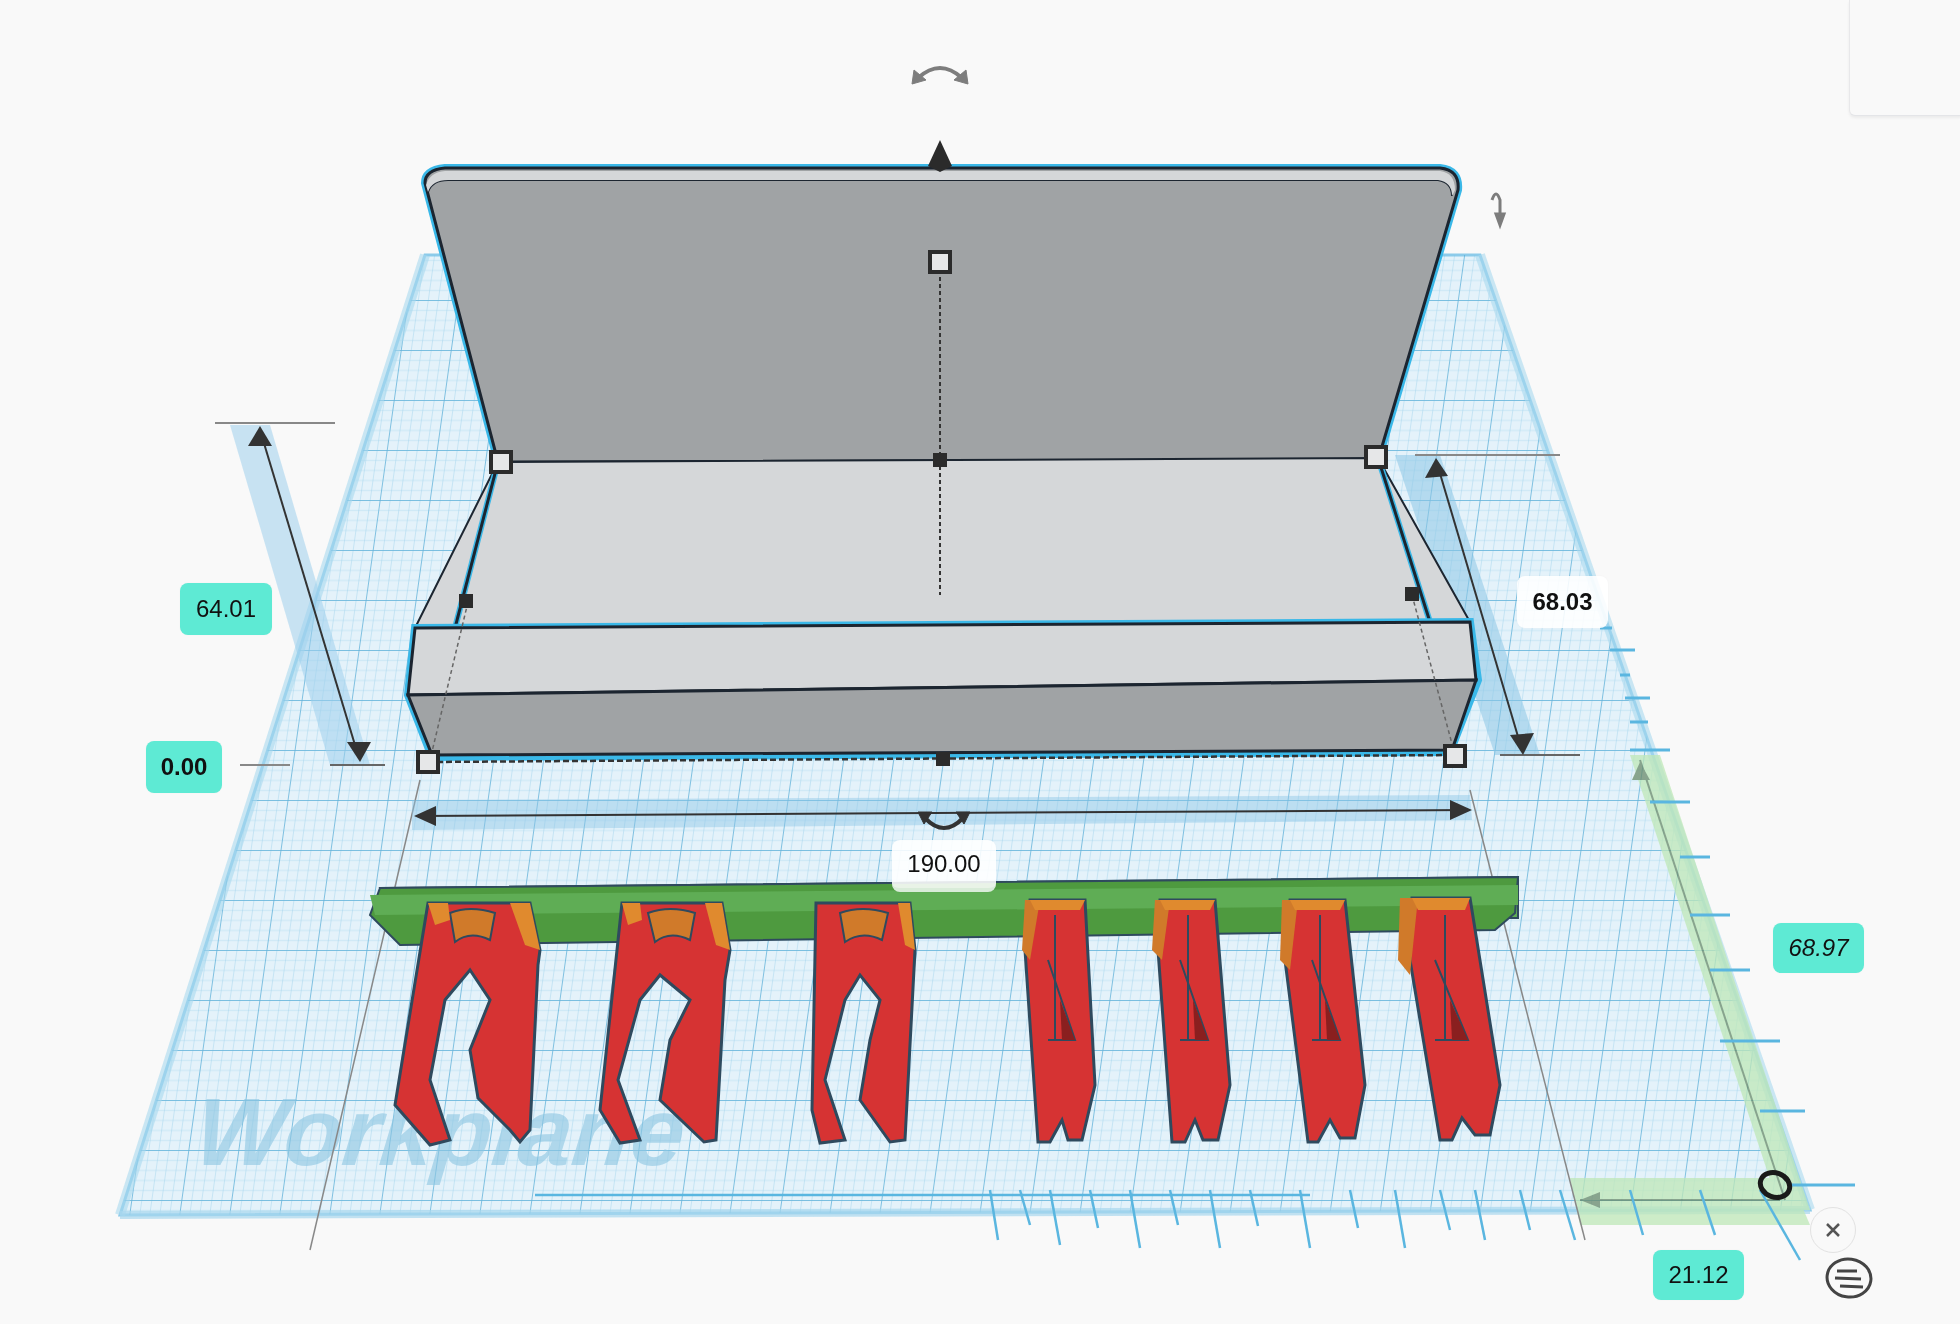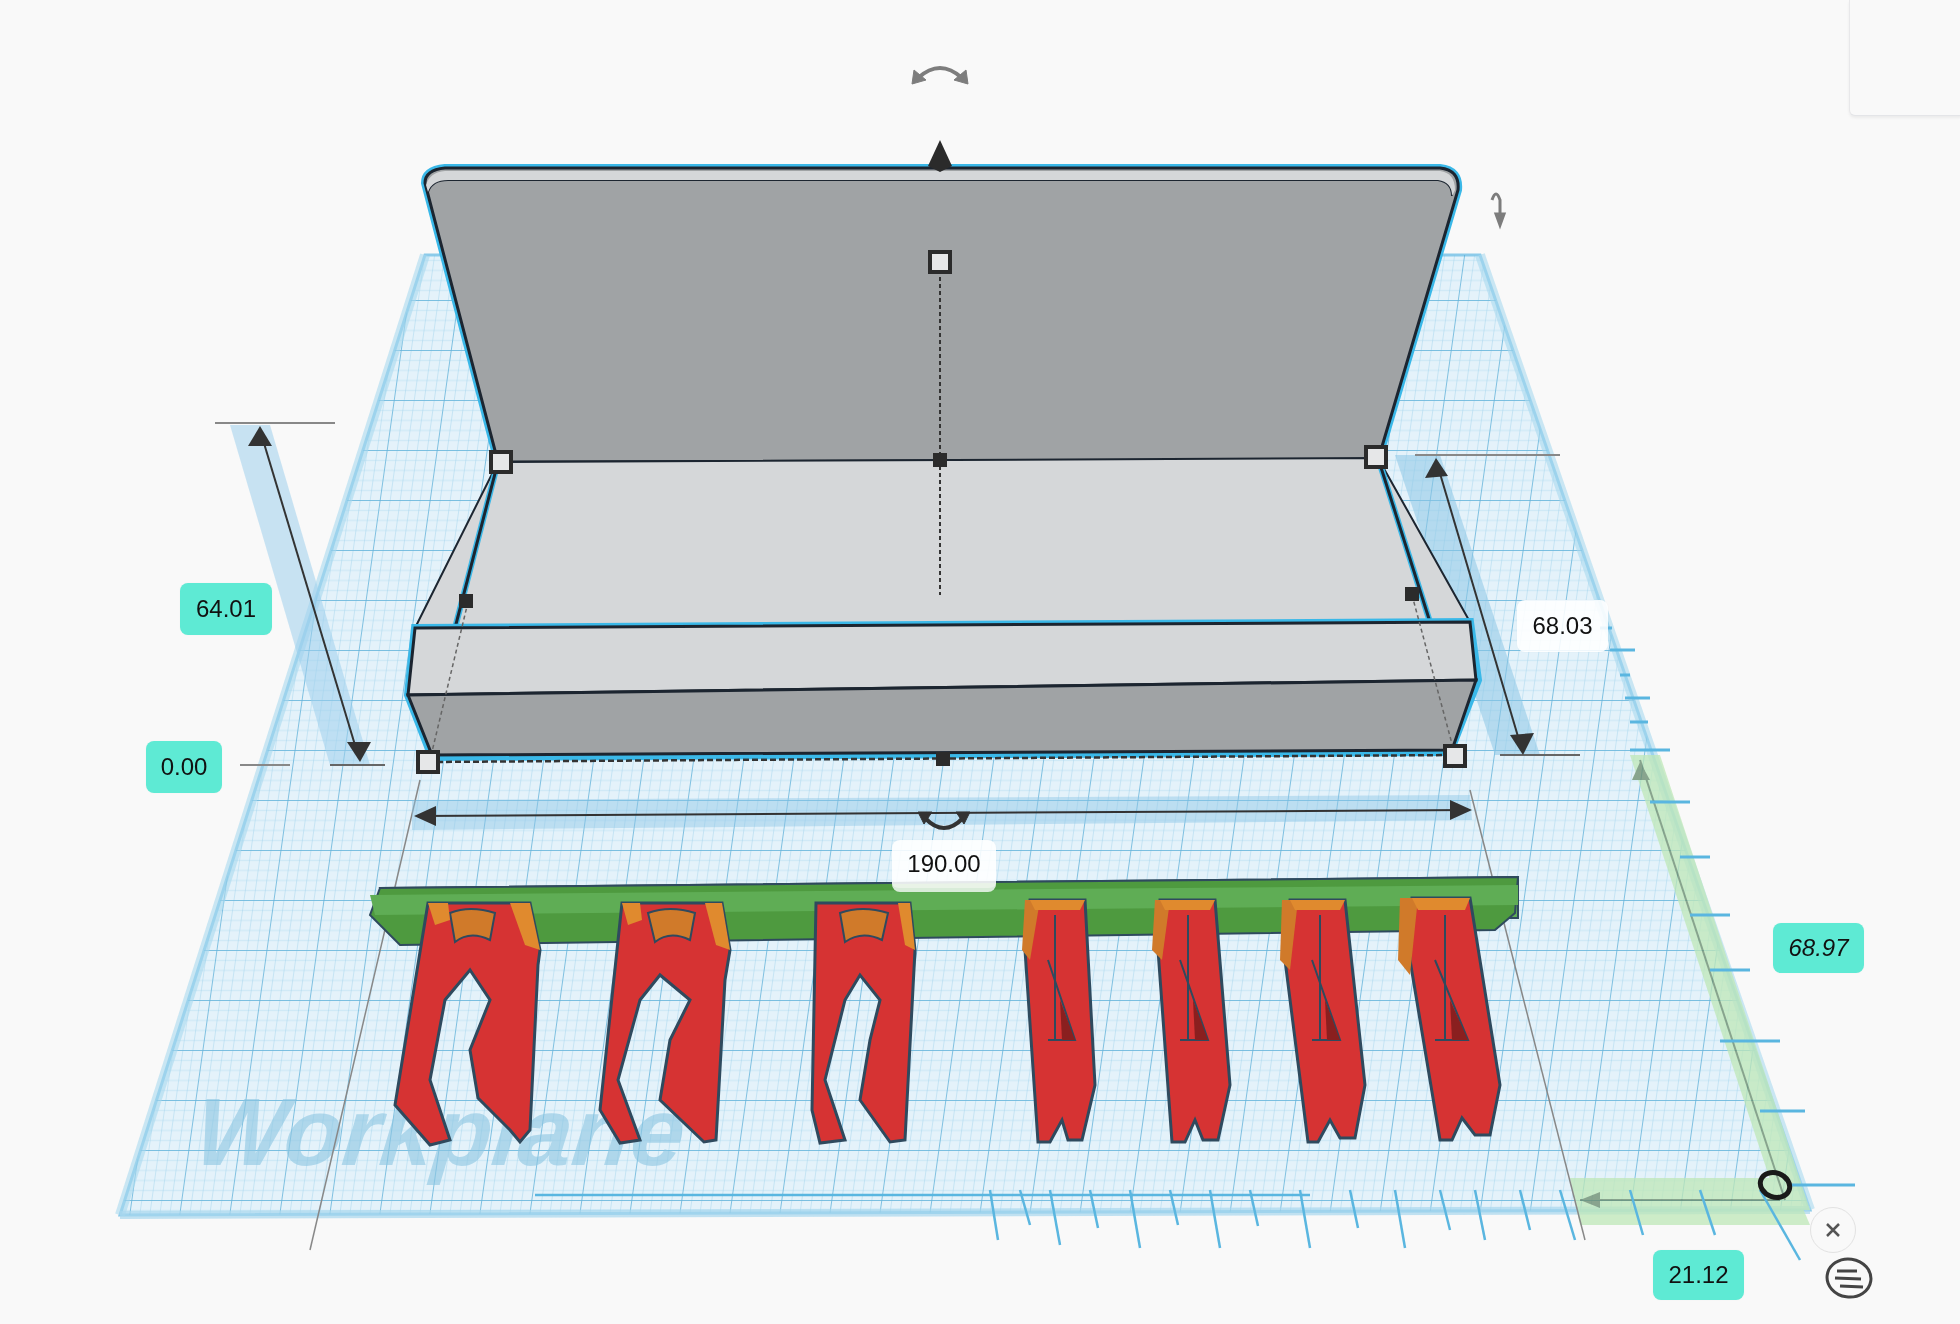--- a/index.html
+++ b/index.html
@@ -226,22 +226,22 @@
     <polygon points="1450,1000 1468,1040 1452,1040" fill="#8a1f1f"></polygon>
     </g>
   </g>
 
   <ellipse cx="1775" cy="1185" rx="15" ry="12" fill="none" stroke="#1a1a1a" stroke-width="5" transform="rotate(20 1775 1185)"></ellipse>
 </svg>
 
 <div class="top-panel"></div>
 
 <div class="dim-label" style="left:180px;top:583px;width:92px;height:52px;">64.01</div>
-<div class="dim-label" style="left:146px;top:741px;width:76px;height:52px;">0.00</div>
-<div class="dim-label translucent" style="left:1517px;top:600px;width:91px;height:52px;">68.03</div>
+<div class="dim-label" style="left:146px;top:741px;width:76px;height:52px;font-weight:bold;">0.00</div>
+<div class="dim-label translucent" style="left:1517px;top:576px;width:91px;height:52px;font-weight:bold;">68.03</div>
 <div class="dim-label translucent green-base" style="left:892px;top:840px;width:104px;height:48px;">190.00</div>
 <div class="dim-label" style="left:1773px;top:923px;width:91px;height:50px;font-style:italic;">68.97</div>
 <div class="dim-label" style="left:1653px;top:1250px;width:91px;height:50px;">21.12</div>
 
 <div class="ctrl-btn" style="left:1810px;top:1207px;width:44px;height:44px;border-radius:50%;border:1px solid #e2e2e2;background:#f9f9f9;">
   <svg width="20" height="20" viewBox="0 0 20 20">
       <path d="M4 4 L16 16 M16 4 L4 16" stroke="#555" stroke-width="2.5"></path>
     </svg>
 </div>
 <div class="ctrl-btn" style="left:1823px;top:1255px;width:52px;height:46px;">

